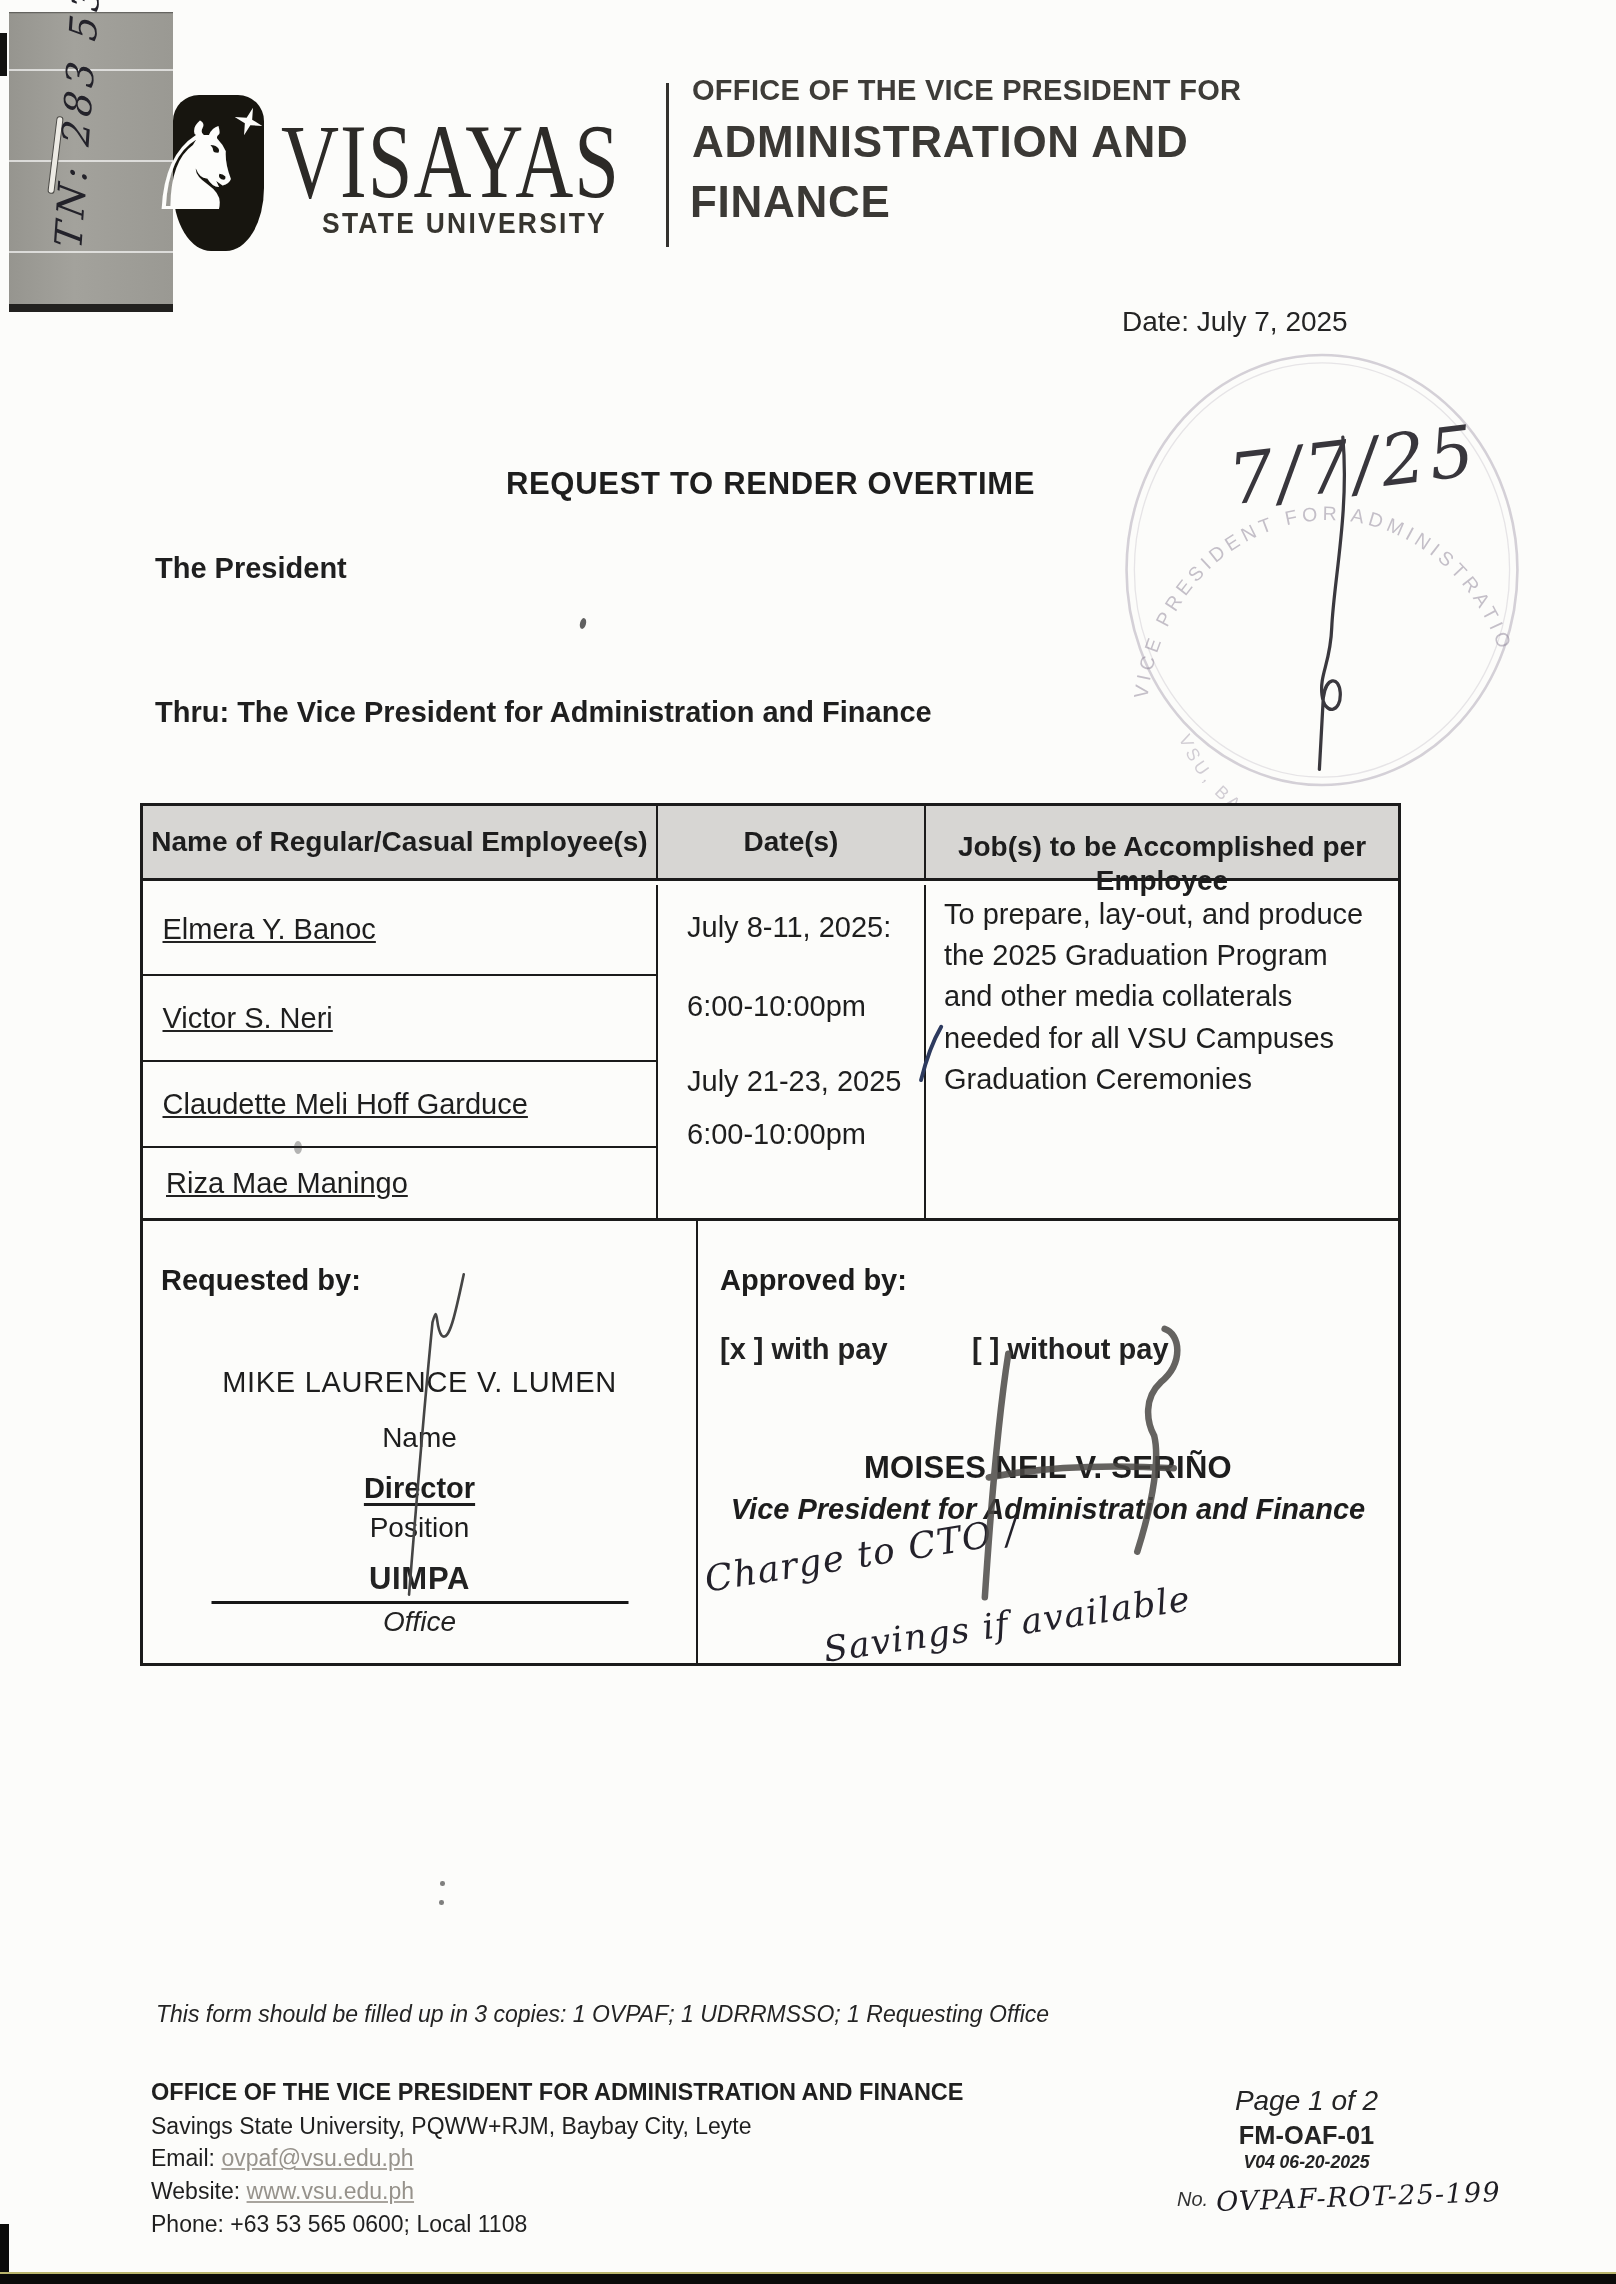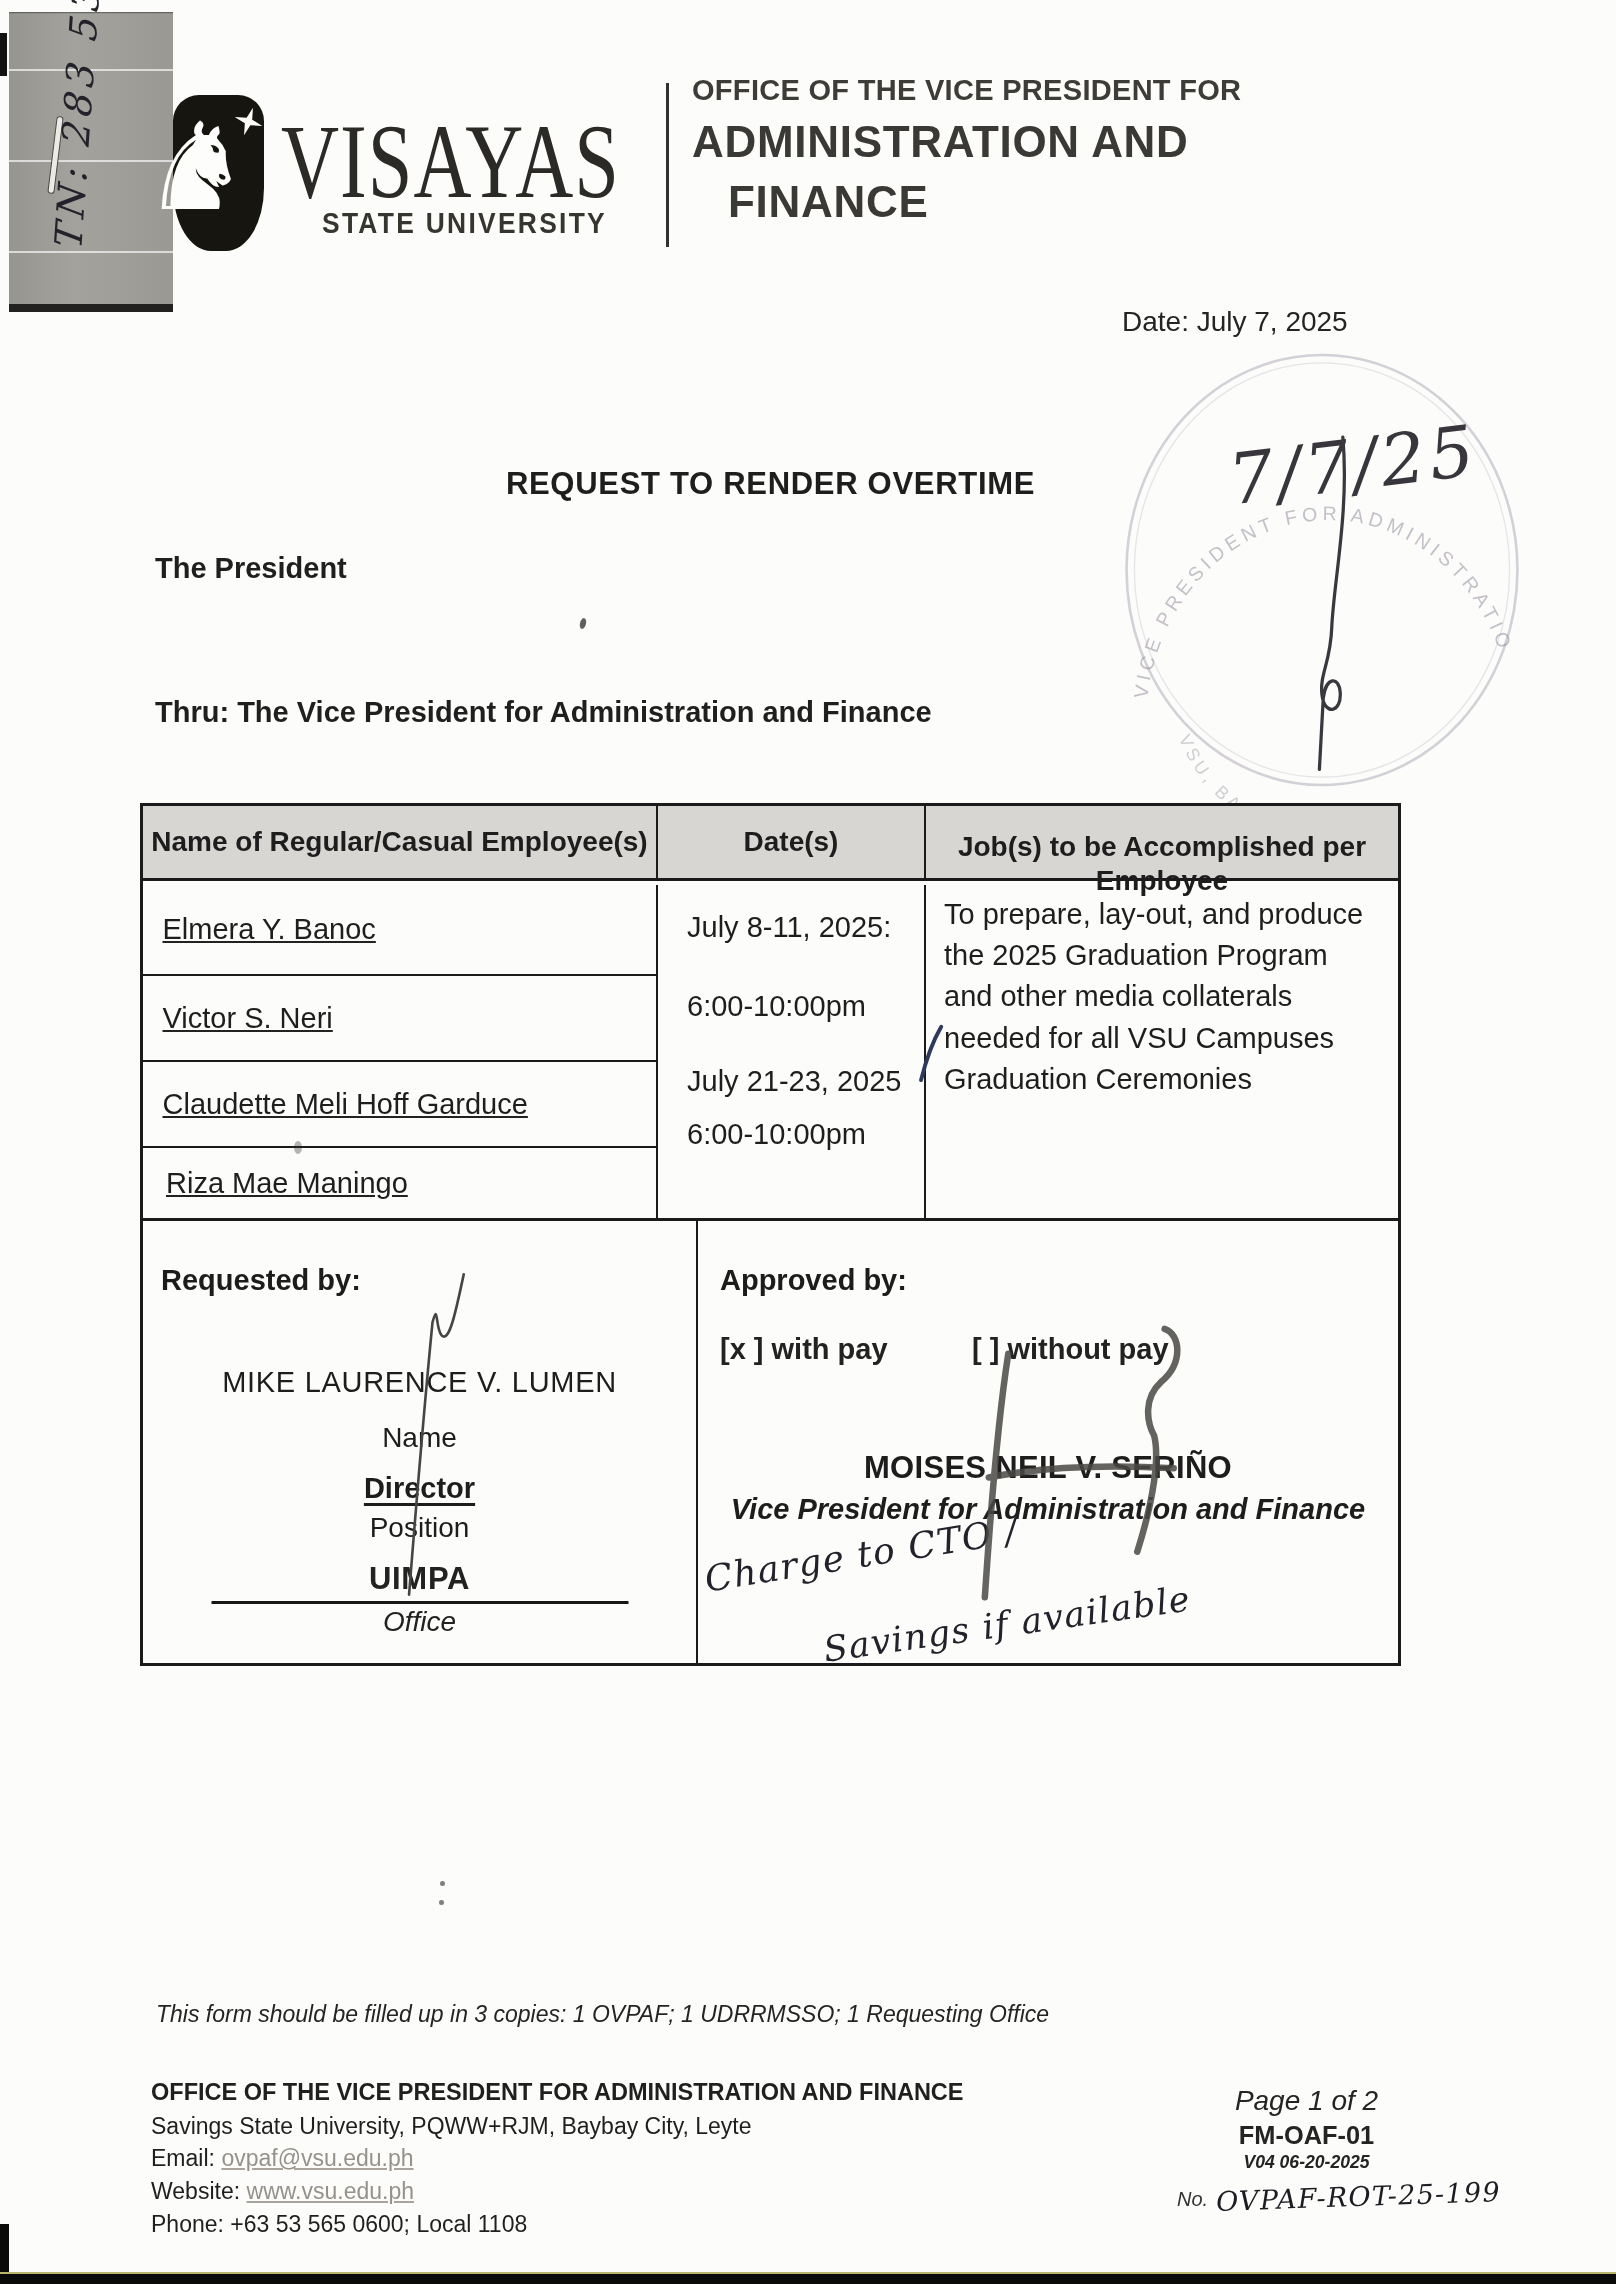--- a/index.html
+++ b/index.html
@@ -53,21 +53,21 @@
     transform:scaleX(.78) scaleY(1.02); transform-origin:left top; white-space:nowrap;
   }
   .logo-subtext{
     left:322px; top:206px;
     font-size:30px; font-weight:600; letter-spacing:2.6px; color:#37352f;
     transform:scaleX(.88); transform-origin:left top; white-space:nowrap;
   }
   .header-divider{left:666px; top:83px; width:3.3px; height:164px; background:#33312e;}
   .office-line1{left:692px; top:74px; font-size:29px; font-weight:600; letter-spacing:0.3px; color:#3e3c38; white-space:nowrap;}
   .office-line2{left:692px; top:117px; font-size:44px; font-weight:800; letter-spacing:0.7px; color:#3b3935; white-space:nowrap;}
-  .office-line3{left:728px; top:177px; font-size:44px; font-weight:800; letter-spacing:0.7px; color:#3b3935; white-space:nowrap;}
+  .office-line3{left:690px; top:177px; font-size:44px; font-weight:800; letter-spacing:0.7px; color:#3b3935; white-space:nowrap;}
   .date-line{left:1122px; top:306px; font-size:28px; font-weight:500; color:#242424; white-space:nowrap;}
 
   
   .doc-title{left:140px; top:466px; width:1261px; text-align:center;
     font-size:31px; font-weight:700; letter-spacing:0.7px; color:#1e1e1e; white-space:nowrap;}
   .recipient{left:155px; top:552px; font-size:29px; font-weight:700; color:#1f1f1f;}
   .thru-line{left:155px; top:696px; font-size:29px; font-weight:700; color:#1f1f1f; white-space:nowrap;}
   .intro-line{left:155px; top:799px; font-size:29px; color:#1f1f1f; white-space:nowrap;}
 
   

